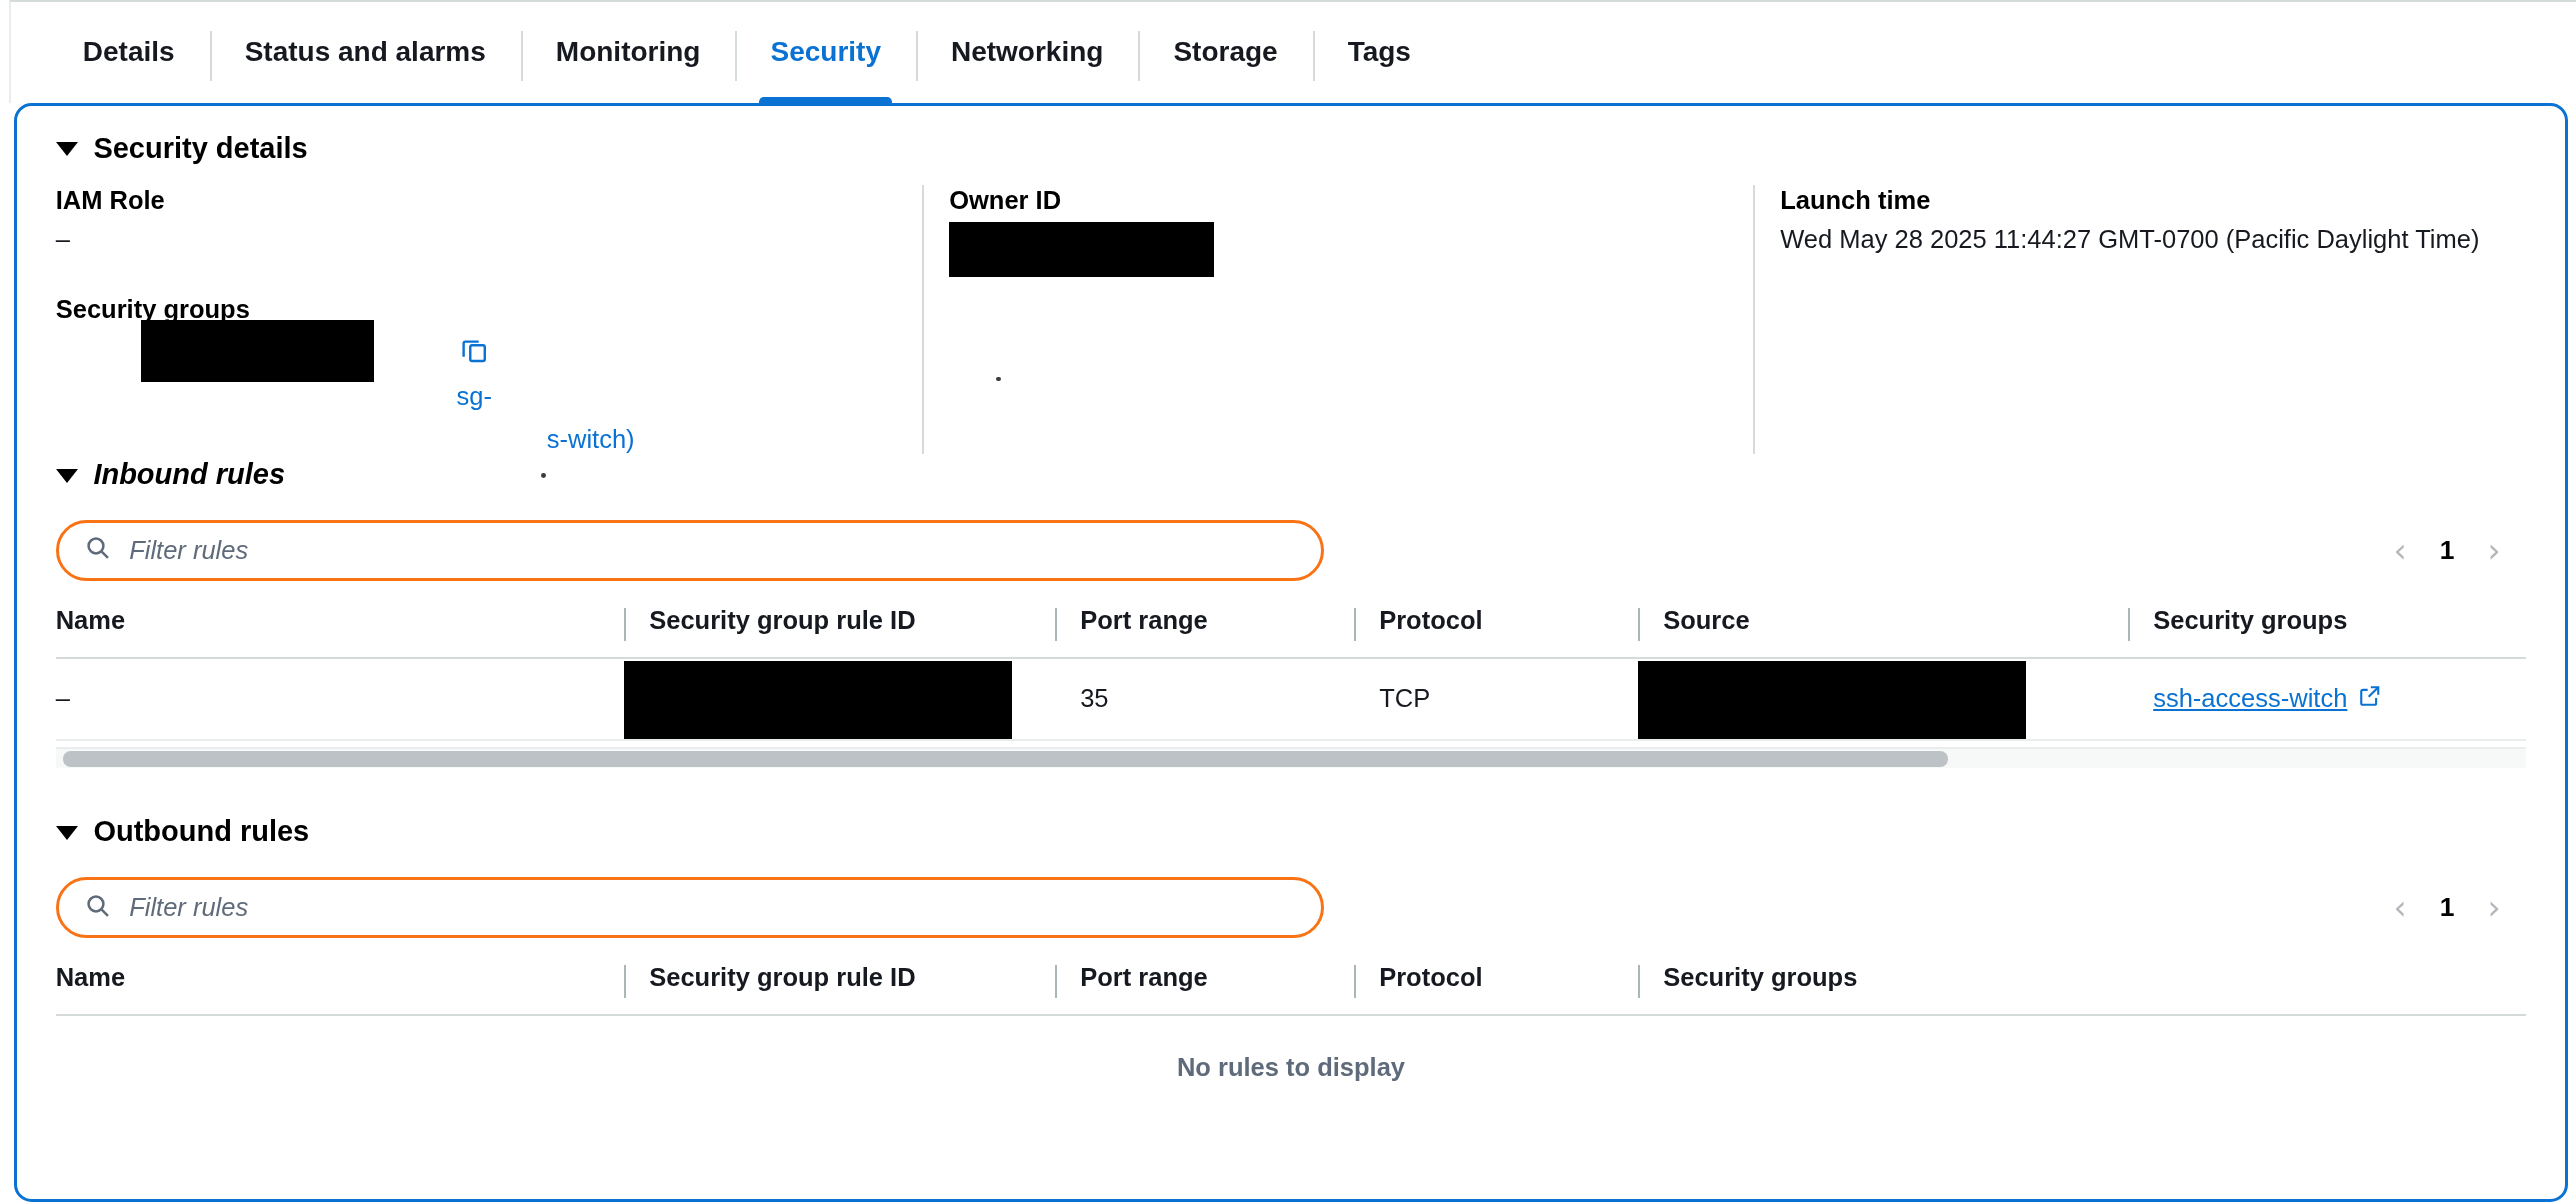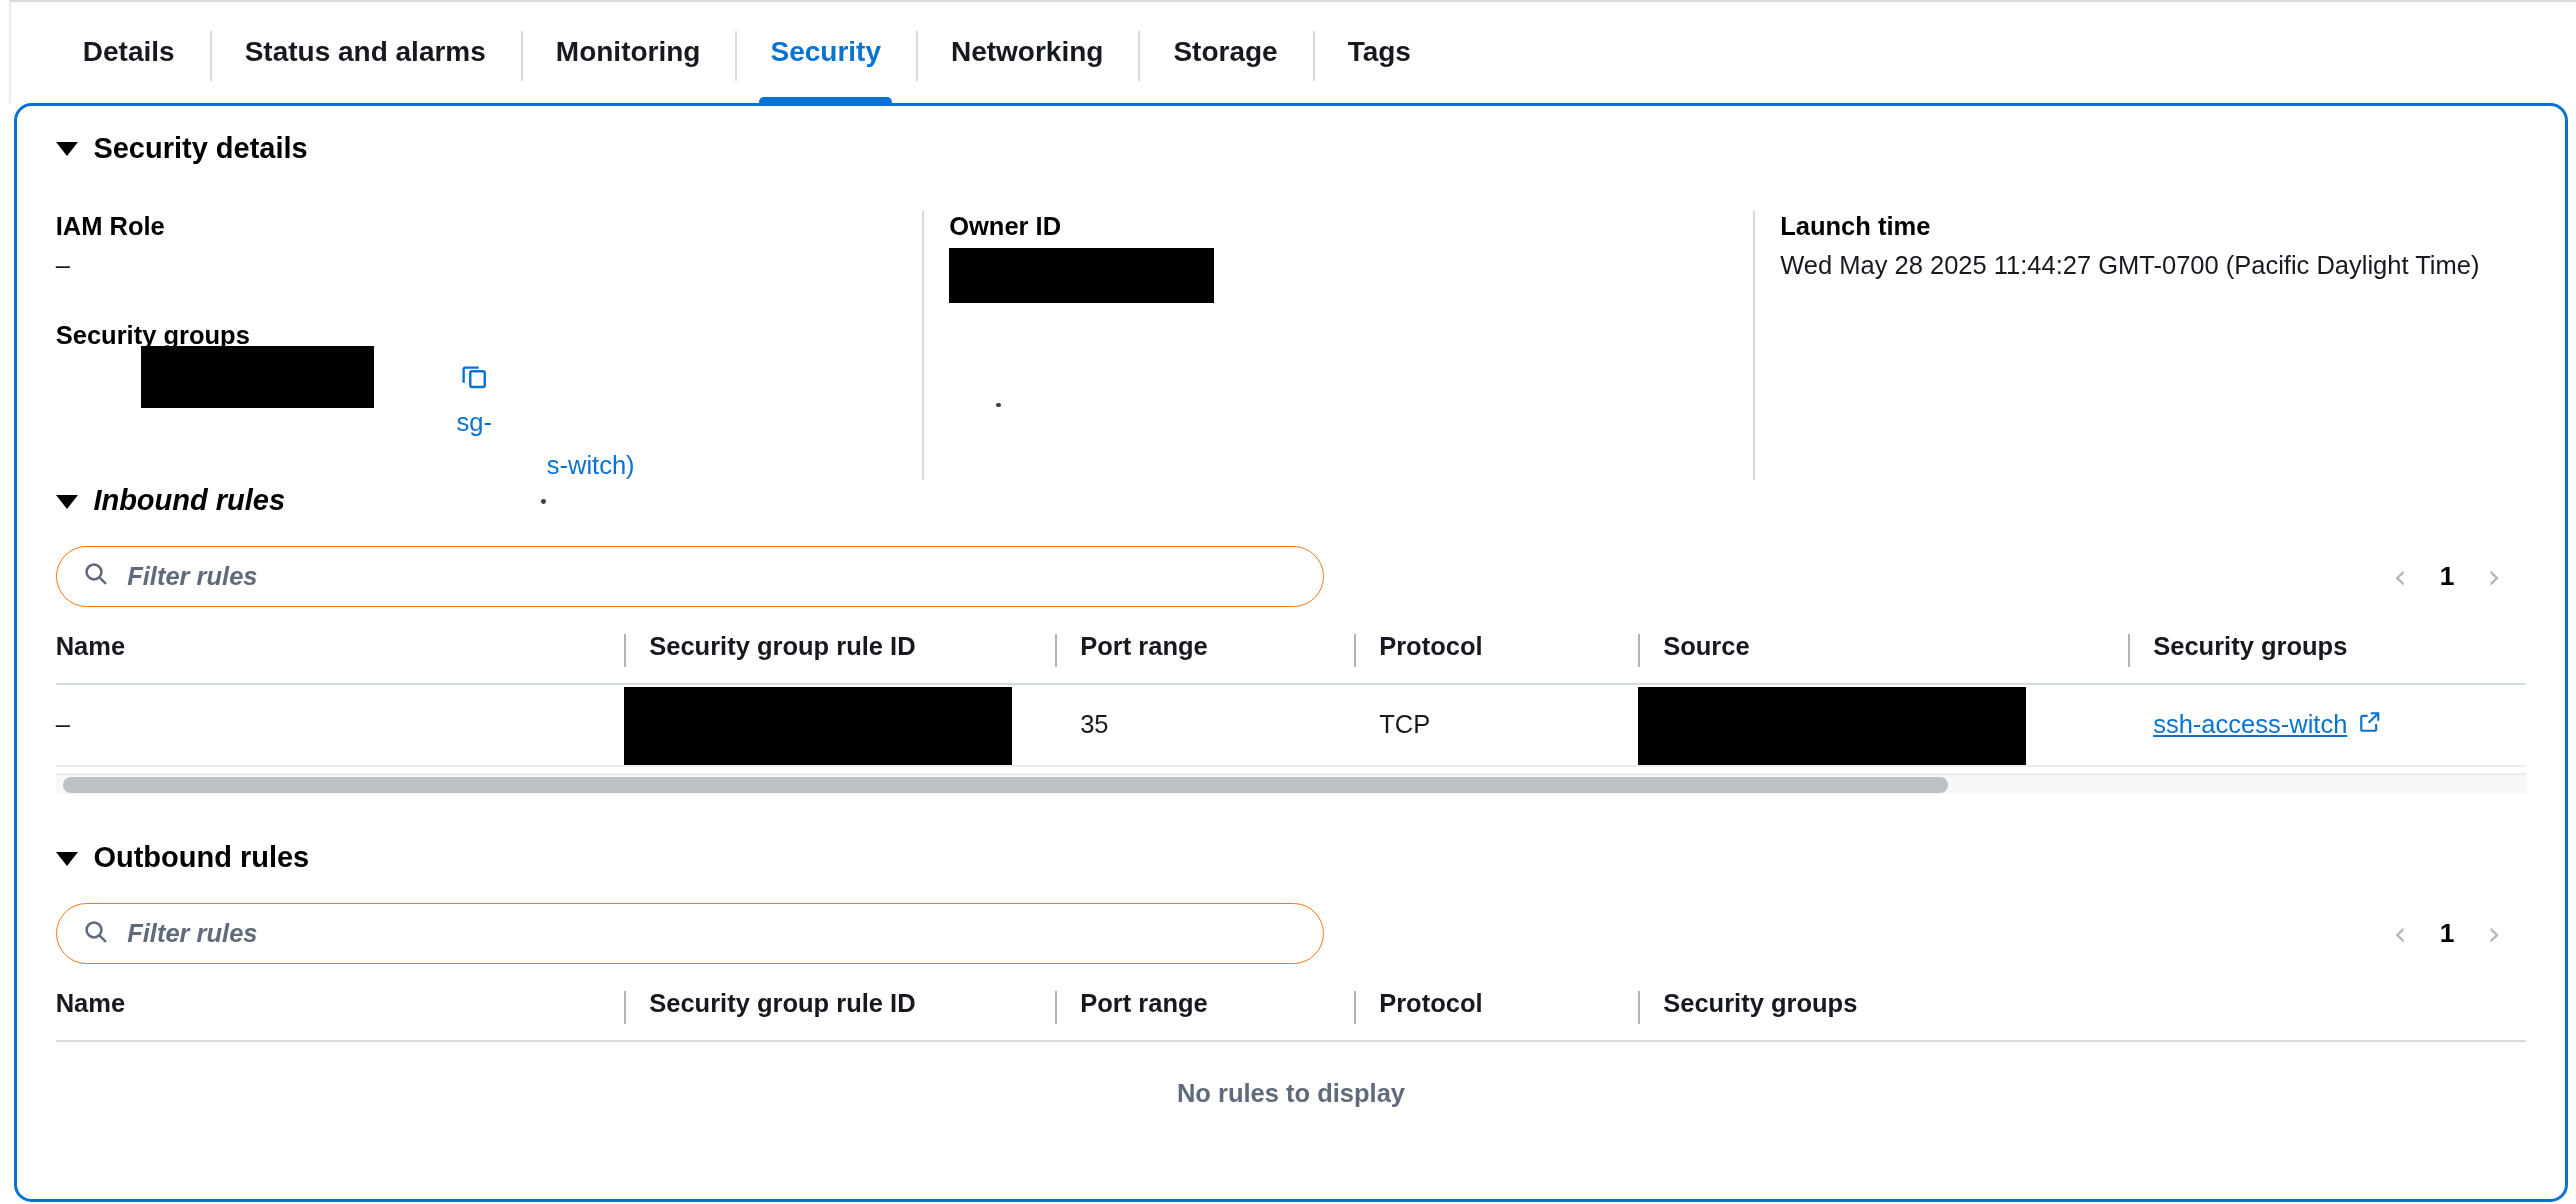--- a/index.html
+++ b/index.html
@@ -85,21 +85,21 @@
     border-left: 11.8px solid transparent;
     border-right: 11.8px solid transparent;
     border-top: 14.7px solid #000000;
     margin-top: 2.9px;
   }
 
   
   .details-grid {
     display: grid;
     grid-template-columns: 866px 831px 1fr;
-    margin-top: 46px;
+    margin-top: 20px;
     min-height: 227px;
   }
   .details-col { padding-right: 29px; position: relative; }
   .details-col.divided {
     border-left: 2px solid #d5dbdb;
     padding-left: 25.5px;
   }
   .field-label {
     font-size: 25.5px;
     font-weight: 700;
@@ -167,26 +167,25 @@
     align-items: center;
     justify-content: space-between;
     margin-top: 29px;
   }
   .search-box {
     display: flex;
     align-items: center;
     gap: 17.6px;
     width: 1268px;
     height: 61px;
-    border: 1px solid #f97316;
+    border: 3px solid #f97316;
     border-radius: 31px;
     padding: 0 25.5px;
     background: #ffffff;
     cursor: text;
-    font-weight: bold;
   }
   .search-placeholder {
     font-size: 25.5px;
     font-style: italic;
     color: #5f6b7a;
   }
   .pagination {
     display: flex;
     align-items: center;
     gap: 33px;

